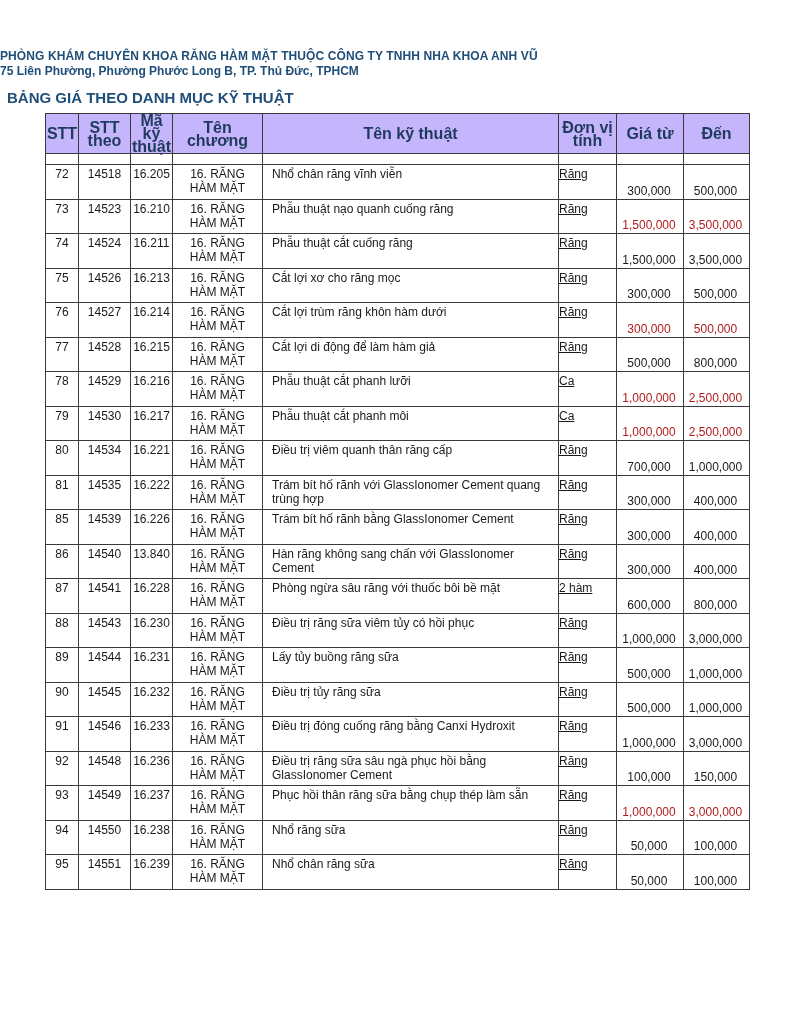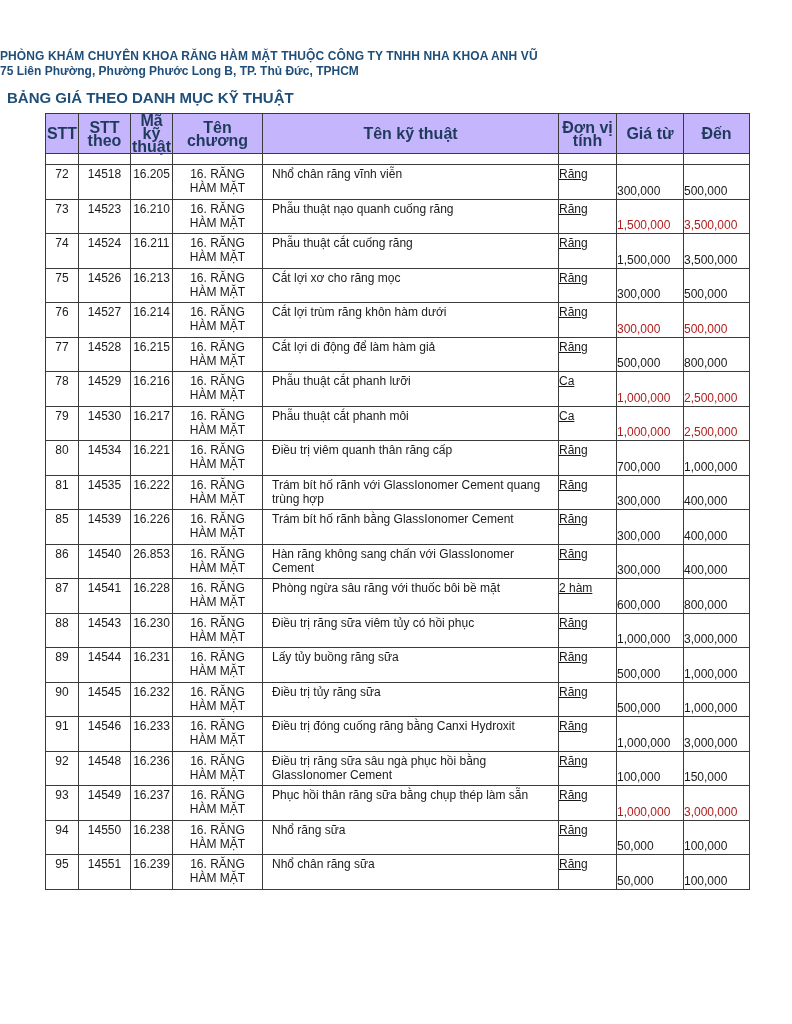--- a/index.html
+++ b/index.html
@@ -9,21 +9,21 @@
   .addr { top: 64px; font-size: 12px; }
   .title { top: 89px; font-size: 15px; margin-left: 7px; }
   table { position: absolute; left: 45px; top: 113px; border-collapse: collapse; table-layout: fixed; width: 704px; font-size: 12px; }
   th, td { border: 1px solid #3a3a3a; padding: 0; }
   th { background: #c4b5fd; color: #1f3a5a; font-weight: bold; height: 31px; line-height: 13px; text-align: center; vertical-align: middle; font-size: 16px; }
   tr.spacer td { height: 10px; }
   tr.row td { height: 31.5px; vertical-align: top; }
   td.c { text-align: center; padding-top: 2px; line-height: 14px; }
   td.name { text-align: left; padding: 2px 3px 0 9px; line-height: 14px; }
   td.unit { padding-top: 2px; line-height: 14px; text-decoration: underline; }
-  td.price { text-align: left; vertical-align: bottom !important; padding: 0 2px 1px 0; line-height: 14px; margin-left: 17px; }
+  td.price { text-align: center; vertical-align: bottom !important; padding: 0 2px 1px 0; line-height: 14px; margin-left: 17px; }
   td.price.red { color: #b01c1c; }
 </style>
 </head>
 <body>
 
 <div class="hdr clinic">PHÒNG KHÁM CHUYÊN KHOA RĂNG HÀM MẶT THUỘC CÔNG TY TNHH NHA KHOA ANH VŨ</div>
 <div class="hdr addr">75 Liên Phường, Phường Phước Long B, TP. Thủ Đức, TPHCM</div>
 <div class="hdr title">BẢNG GIÁ THEO DANH MỤC KỸ THUẬT</div>
 
 <table>
@@ -169,21 +169,21 @@
         <td class="c">16.226</td>
         <td class="c" style="padding: 2px 4px 0px;">16. RĂNG HÀM MẶT</td>
         <td class="name">Trám bít hố rãnh bằng GlassIonomer Cement</td>
         <td class="unit">Răng</td>
         <td class="price">300,000</td>
         <td class="price">400,000</td>
       </tr>
       <tr class="row">
         <td class="c">86</td>
         <td class="c">14540</td>
-        <td class="c">26.853</td>
+        <td class="c">13.840</td>
         <td class="c" style="padding: 2px 4px 0px;">16. RĂNG HÀM MẶT</td>
         <td class="name">Hàn răng không sang chấn với GlassIonomer Cement</td>
         <td class="unit">Răng</td>
         <td class="price">300,000</td>
         <td class="price">400,000</td>
       </tr>
       <tr class="row">
         <td class="c">87</td>
         <td class="c">14541</td>
         <td class="c">16.228</td>

